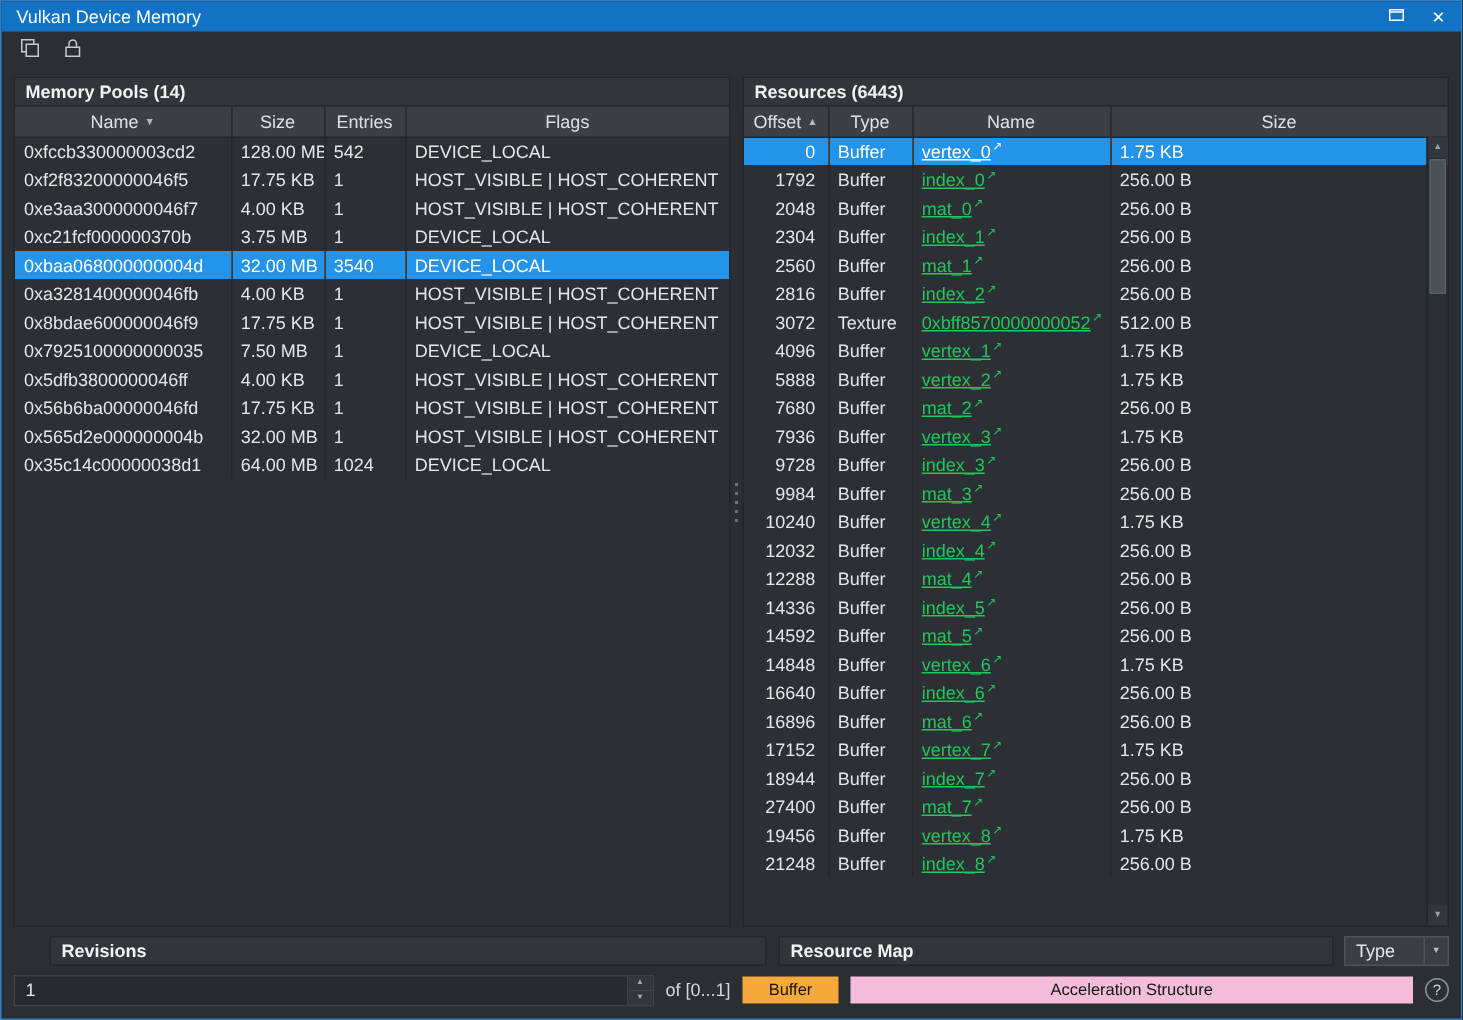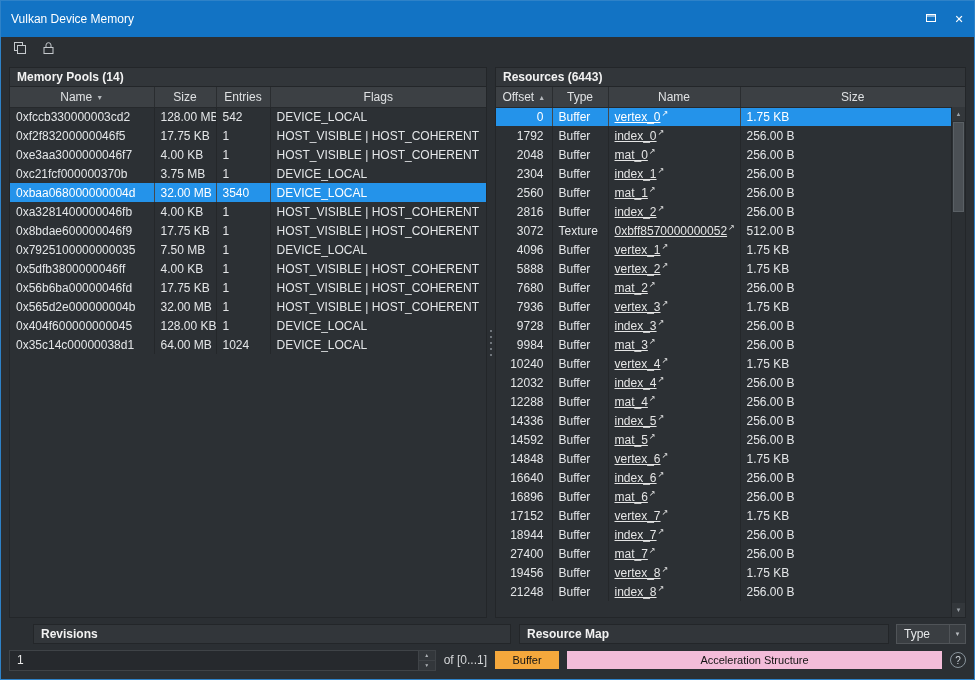--- a/index.html
+++ b/index.html
@@ -3,21 +3,21 @@
 <meta charset="utf-8">
 <style>
   * { box-sizing: border-box; }
   html,body { margin:0; padding:0; background:#15191c; }
   body { width:975px; height:680px; font-family:"Liberation Sans","DejaVu Sans",sans-serif; }
 
   .window { width:975px; height:680px; border:1px solid #2e82c8; background:#2b2f33;
             display:flex; flex-direction:column; overflow:hidden; }
 
   
-  .titlebar { height:36px; background:#1273c4; display:flex; align-items:center; padding:0 6px; flex:0 0 auto; }
+  .titlebar { height:20px; background:#1273c4; display:flex; align-items:center; padding:0 6px; flex:0 0 auto; }
   .titlebar .title { color:#ffffff; font-size:12px; margin-left:4px; }
   .tb-btns { margin-left:auto; display:flex; align-items:center; gap:10px; }
   .tb-btn { width:18px; height:18px; display:flex; align-items:center; justify-content:center;
             color:#ffffff; font-size:11px; cursor:default; }
 
   
   .toolbar { height:26px; display:flex; align-items:center; gap:6px; padding:0 8px; flex:0 0 auto; }
   .tool-btn { width:22px; height:20px; display:flex; align-items:center; justify-content:center;
               background:transparent; border:1px solid transparent; }
 
@@ -38,21 +38,21 @@
        white-space:nowrap; overflow:hidden; }
   th:last-child { border-right:none; }
   td { height:19px; padding:0 6px; border-right:1px solid rgba(0,0,0,0.18);
        white-space:nowrap; overflow:hidden; }
   td:last-child { border-right:none; }
   .sort { font-size:7px; color:#b4b8bc; margin-left:4px; vertical-align:middle; }
 
   tr.selected td { background:#2493ea; color:#ffffff; border-right-color:rgba(255,255,255,0.12); }
   tr.selected a, tr.selected a .ext { color:#ffffff; }
 
-  a { color:#e5e5e5; text-decoration:underline; cursor:pointer; }
+  a { color:#22c55e; text-decoration:underline; cursor:pointer; }
   .ext { font-size:8px; vertical-align:super; margin-left:1px; text-decoration:none; display:inline-block; }
 
   
   table.pools th:nth-child(1) { width:144px; }
   table.pools th:nth-child(2) { width:62px; }
   table.pools th:nth-child(3) { width:54px; }
   table.res th:nth-child(1) { width:56px; }
   table.res th:nth-child(2) { width:56px; }
   table.res th:nth-child(3) { width:132px; }
   table.res td:nth-child(1) { text-align:right; padding-right:8px; }
@@ -217,26 +217,20 @@
                 <td>1</td>
                 <td>HOST_VISIBLE | HOST_COHERENT</td>
               </tr>
               <tr>
                 <td>0x565d2e000000004b</td>
                 <td>32.00 MB</td>
                 <td>1</td>
                 <td>HOST_VISIBLE | HOST_COHERENT</td>
               </tr>
               <tr>
-                <td>0x404f600000000045</td>
-                <td>128.00 KB</td>
-                <td>1</td>
-                <td>DEVICE_LOCAL</td>
-              </tr>
-              <tr>
                 <td>0x35c14c00000038d1</td>
                 <td>64.00 MB</td>
                 <td>1024</td>
                 <td>DEVICE_LOCAL</td>
               </tr>
             </tbody>
           </table>
       </div>
     </section>
 

